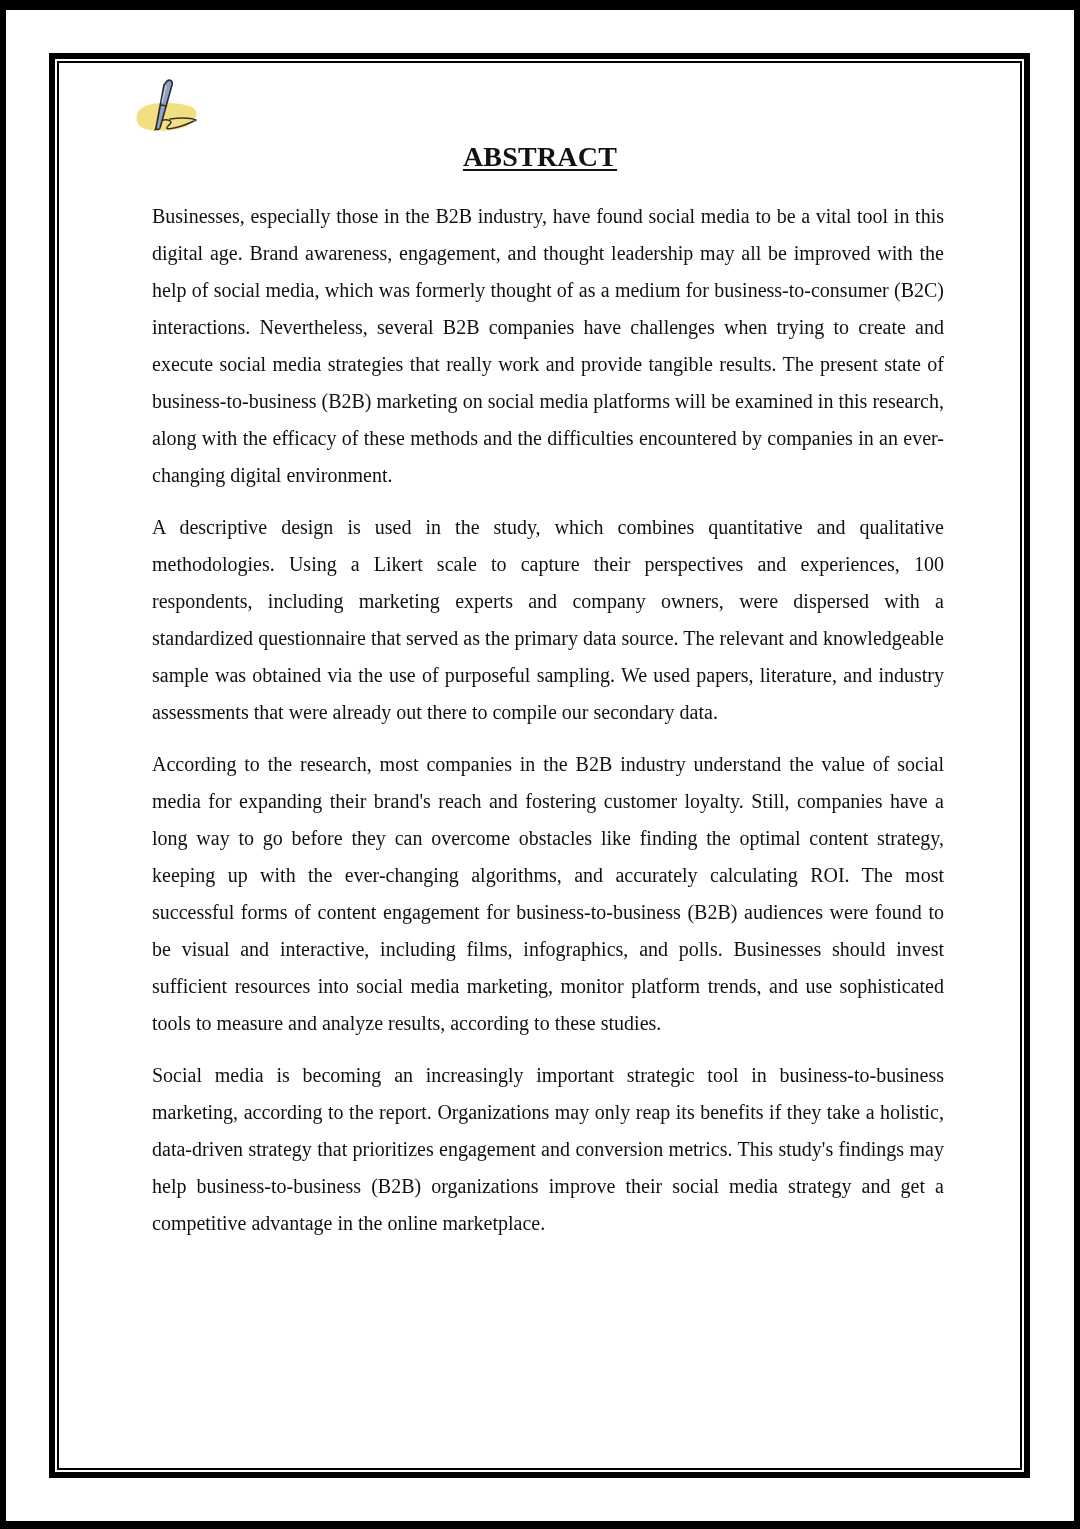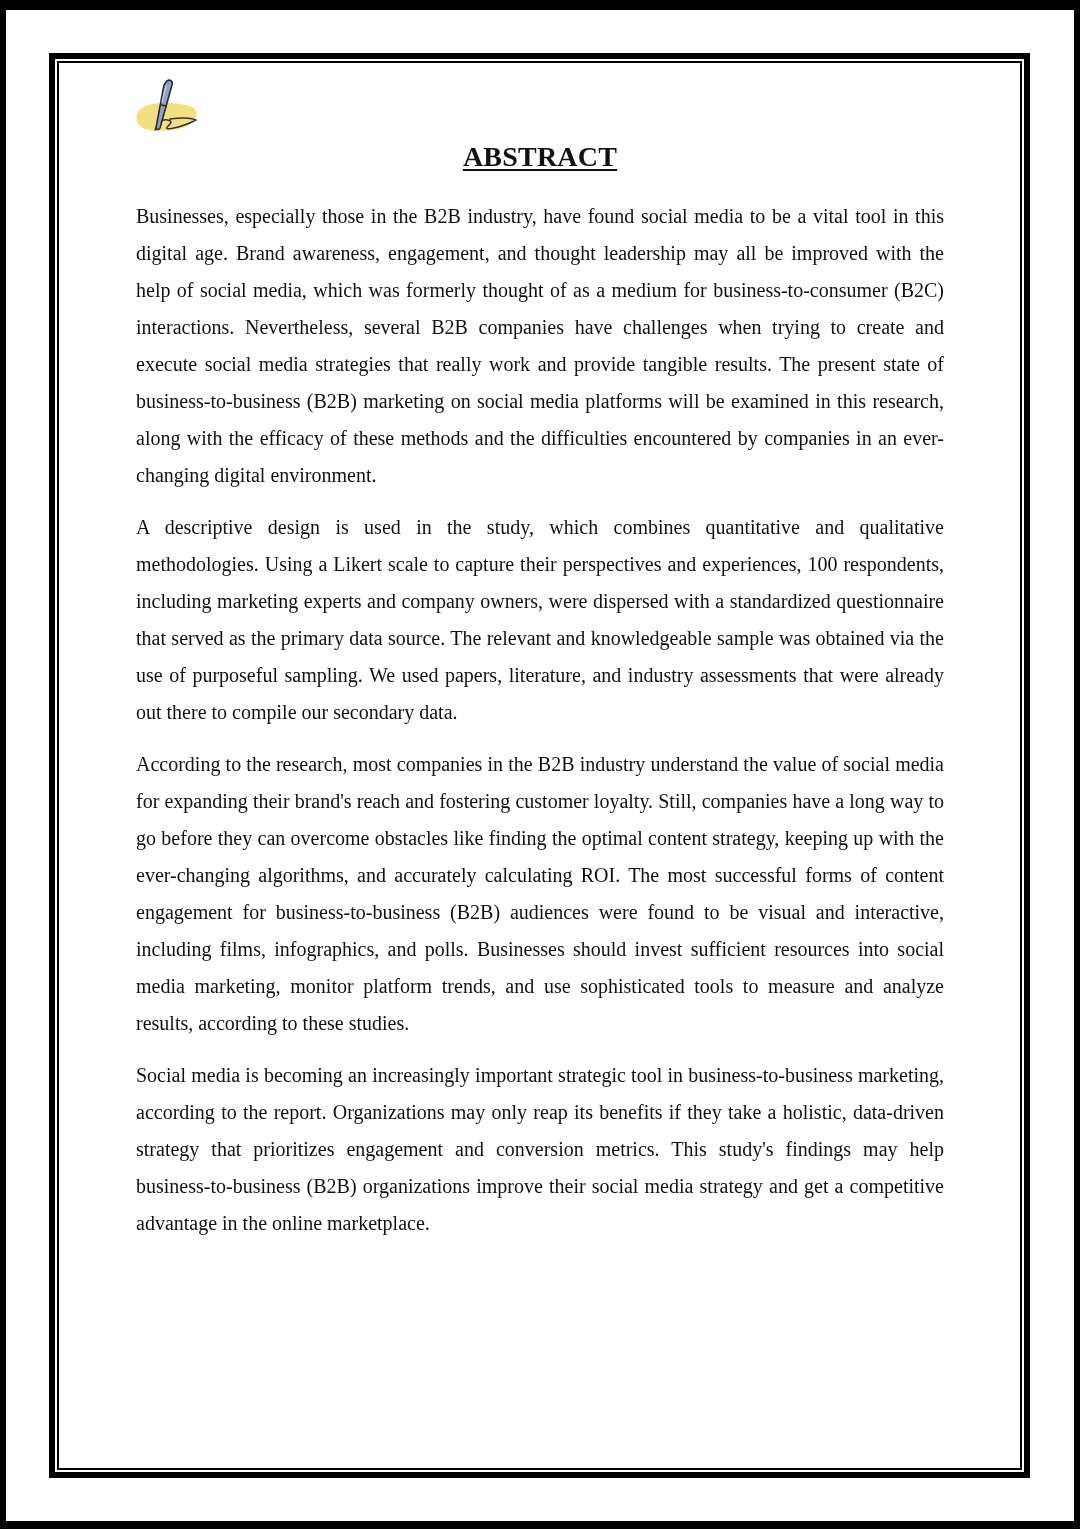--- a/index.html
+++ b/index.html
@@ -65,21 +65,21 @@
       letter-spacing: 0.2px;
     }
 
     .body {
       position: absolute;
       left: 136px;
       top: 198px;
       width: 808px;
     }
     .para {
-      margin: 0 0 15px 0;
+      margin: 0 0 15px 16px;
       font-size: 20px;
       line-height: 37px;
       text-align: justify;
       text-align-last: left;
       hyphens: none;
     }
   </style>
 </head>
 <body>
 

